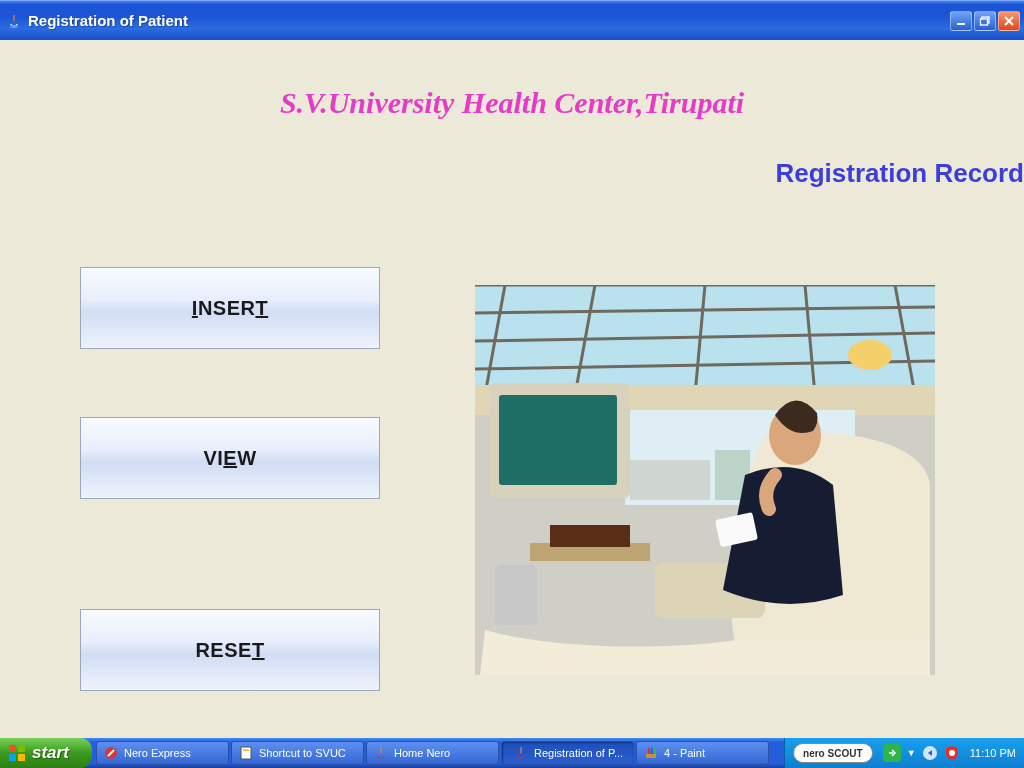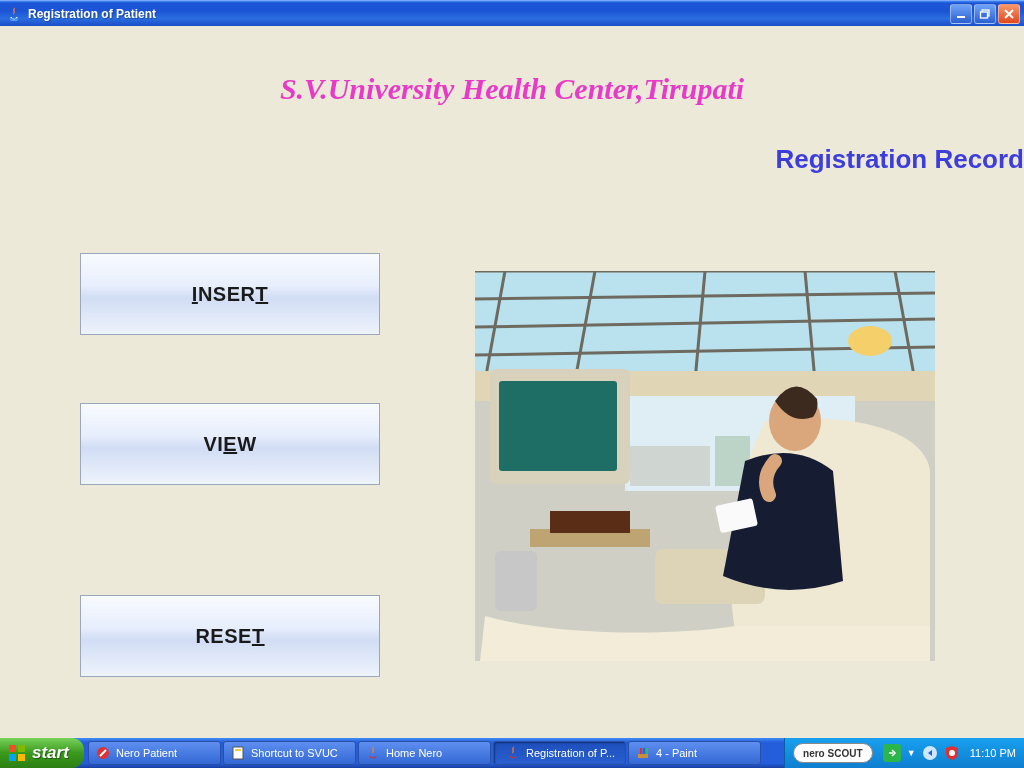--- a/index.html
+++ b/index.html
@@ -1,23 +1,23 @@
 <!DOCTYPE html>
 <html><head>
 <meta charset="utf-8">
 <style>
   * { box-sizing: border-box; margin: 0; padding: 0; }
   html, body { width: 1024px; height: 768px; overflow: hidden; font-family: "Tahoma", "Arial", sans-serif; }
   body { background: #ece9d8; display: flex; flex-direction: column; }
 
   
   .titlebar {
-    height: 26px;
+    height: 40px;
     background: linear-gradient(to bottom, #3f8cf3 0%, #1b55d6 8%, #1b55d6 40%, #2b6de0 70%, #1a4ec7 100%);
-    display: flex; align-items: center; color: #fff; font-size: 12px; font-weight: bold;
+    display: flex; align-items: center; color: #fff; font-size: 15px; font-weight: bold;
     padding: 0 4px 0 6px;
     border-top: 1px solid #7ba7ff;
   }
   .titlebar .app-icon { width: 16px; height: 16px; margin-right: 6px; display:flex; align-items:center; justify-content:center; }
   .titlebar .title { flex: 1; text-shadow: 1px 1px 1px rgba(0,0,0,.3); }
   .win-controls { display: flex; gap: 2px; }
   .win-btn {
     width: 22px; height: 20px; border-radius: 3px; display:flex; align-items:center; justify-content:center;
     font-weight: bold; color: #fff; font-size: 11px;
     border: 1px solid rgba(255,255,255,.4);
@@ -62,21 +62,21 @@
   }
   .photo svg { width:100%; height:100%; display:block; }
 
   
   .taskbar {
     height: 30px;
     background: linear-gradient(to bottom, #3f8cf3 0%, #245edb 15%, #245edb 85%, #183fa0 100%);
     display: flex; align-items: stretch; font-size: 11px; color:#fff;
   }
   .start-btn {
-    width: 84px; height: 30px;
+    width: 92px; height: 30px;
     background: linear-gradient(to bottom, #79d15a 0%, #3a9a1d 50%, #2d7f13 100%);
     border-radius: 0 12px 12px 0;
     display:flex; align-items:center; gap:6px; padding-left:8px;
     font-weight: bold; font-style: italic; font-size: 17px; color:#fff;
     text-shadow: 1px 1px 1px rgba(0,0,0,.4);
     cursor:pointer;
   }
   .start-logo { width:18px; height:18px; }
   .task-items { flex:1; display:flex; align-items:center; gap:2px; padding:2px 4px; }
   .task-item {
@@ -211,21 +211,21 @@
     <span>start</span>
   </div>
   <div class="task-items">
     <div class="task-item">
       <span class="task-icon">
           <svg viewBox="0 0 16 16">
             <circle cx="8" cy="8" r="6" fill="#d33"></circle>
             <path d="M5 11l6-6" stroke="#fff" stroke-width="2"></path>
           </svg>
         </span>
-      <span>Nero Patient</span>
+      <span>Nero Express</span>
     </div>
     <div class="task-item">
       <span class="task-icon">
           <svg viewBox="0 0 16 16">
             <rect x="3" y="2" width="10" height="12" fill="#fff" stroke="#555"></rect>
             <rect x="5" y="4" width="6" height="2" fill="#f2c744"></rect>
           </svg>
         </span>
       <span>Shortcut to SVUC</span>
     </div>

